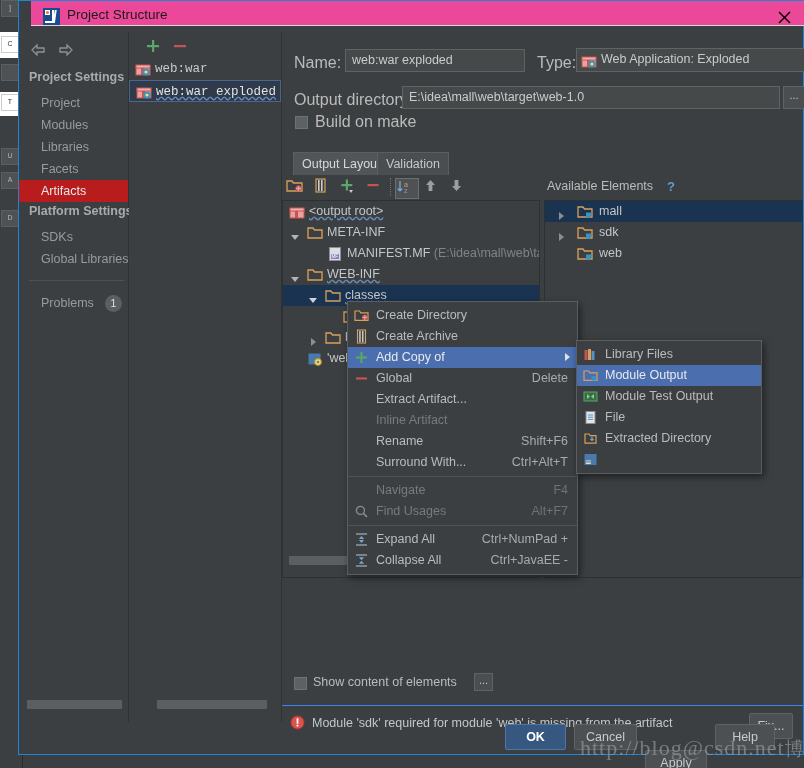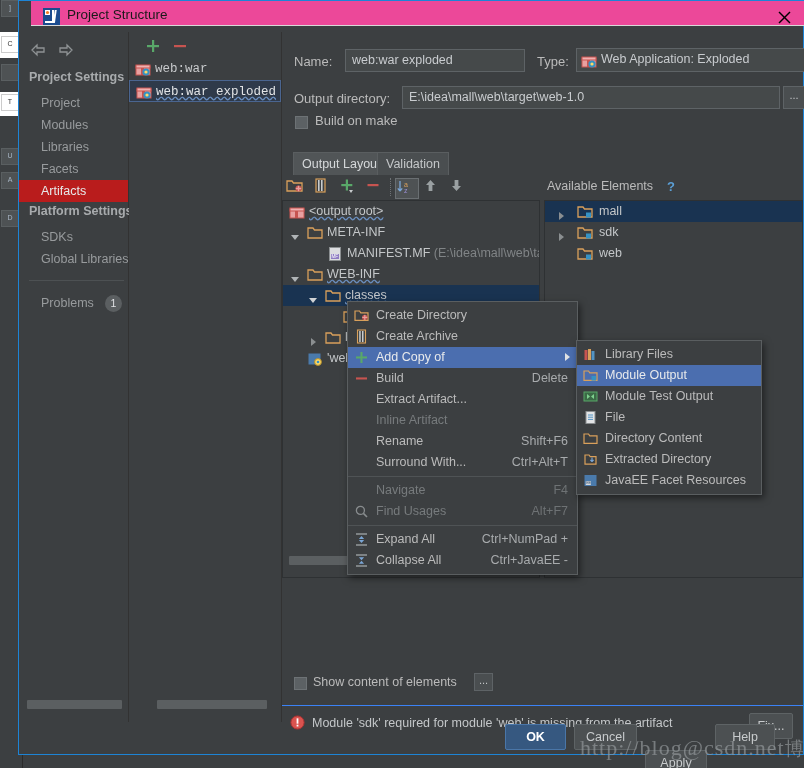--- a/index.html
+++ b/index.html
@@ -125,21 +125,21 @@
     color: #e2e4e6;
     text-decoration: underline;
     text-decoration-style: wavy;
     text-decoration-color: #6a8fc0;
   }
 
   
   .panel { position: absolute; left: 263px; top: 0; width: 521px; height: 690px; }
 
   .field-label {
-    position: absolute; font-size: 13px; color: #bbbbbb; white-space: nowrap;
+    position: absolute; font-size: 16px; color: #bbbbbb; white-space: nowrap;
   }
   .textfield {
     position: absolute; background: #45494a;
     border: 1px solid #5e6366; box-sizing: border-box;
     color: #c9cccf; font-size: 12.5px;
     padding-left: 6px; line-height: 21px; height: 23px;
     white-space: nowrap; overflow: hidden;
   }
   .combo {
     position: absolute; background: #45494a;
@@ -723,21 +723,21 @@
         <span class="mlbl">Add Copy of</span>
         <span class="marrow"></span>
       </div>
 
       <div class="mitem">
         <span class="mico">
           <svg width="15" height="15" viewBox="0 0 15 15">
             <rect x="2" y="6.4" width="11" height="2.1" fill="#c75450"></rect>
           </svg>
         </span>
-        <span class="mlbl">Build</span>
+        <span class="mlbl">Global</span>
         <span class="mkey">Delete</span>
       </div>
 
       <div class="mitem">
         <span class="mlbl">Extract Artifact...</span>
       </div>
 
       <div class="mitem disabled">
         <span class="mlbl">Inline Artifact</span>
       </div>
@@ -836,43 +836,34 @@
             <line x1="5" y1="5" x2="10" y2="5" stroke="#5394c4" stroke-width="1"></line>
             <line x1="5" y1="7.2" x2="10" y2="7.2" stroke="#5394c4" stroke-width="1"></line>
             <line x1="5" y1="9.4" x2="10" y2="9.4" stroke="#5394c4" stroke-width="1"></line>
           </svg>
         </span>
         <span class="mlbl">File</span>
       </div>
       <div class="mitem">
         <span class="mico">
           <svg width="15" height="15" viewBox="0 0 15 15">
-            <path d="M1 3 h4.5 l1.3 1.8 H14 v7.5 H1 Z" fill="none" stroke="#d9a05b" stroke-width="1.2"></path>
-          </svg>
-        </span>
-        <span class="mlbl">Directory Content</span>
-      </div>
-      <div class="mitem">
-        <span class="mico">
-          <svg width="15" height="15" viewBox="0 0 15 15">
             <path d="M2 3 h4 l1.2 1.6 H13 v7.5 H2 Z" fill="none" stroke="#d9a05b" stroke-width="1.2"></path>
             <path d="M9 5.5 v4 M9 9.5 l-1.6 -1.7 M9 9.5 l1.6 -1.7" stroke="#7aa6d6" stroke-width="1.2" fill="none"></path>
           </svg>
         </span>
         <span class="mlbl">Extracted Directory</span>
       </div>
       <div class="mitem">
         <span class="mico">
           <svg width="15" height="15" viewBox="0 0 15 15">
             <rect x="1.5" y="2" width="12" height="11" fill="#4a7aab"></rect>
             <rect x="2.8" y="8" width="5" height="4" fill="#d8dade"></rect>
             <text x="3.2" y="11.4" font-size="3.6" fill="#2b4766" font-family="sans-serif">EE</text>
           </svg>
         </span>
-        <span class="mlbl">JavaEE Facet Resources</span>
       </div>
     </div>
 
   </div>
 
   <div class="watermark">
     <span>http://blog@csdn.net</span><span class="wm-cjk">博客</span>
   </div>
 
 </div>

